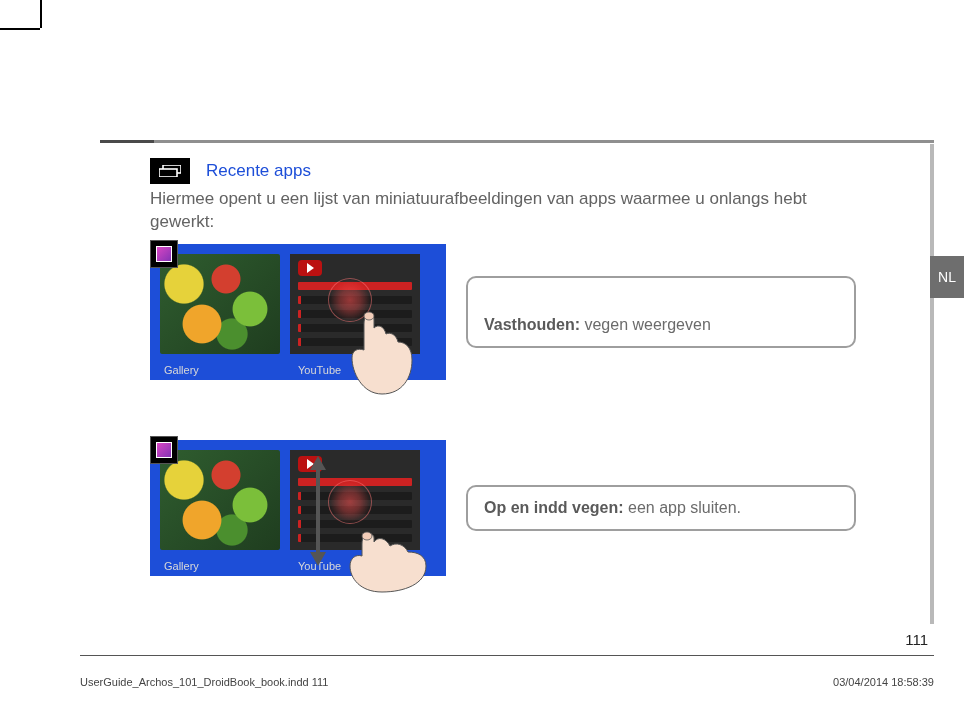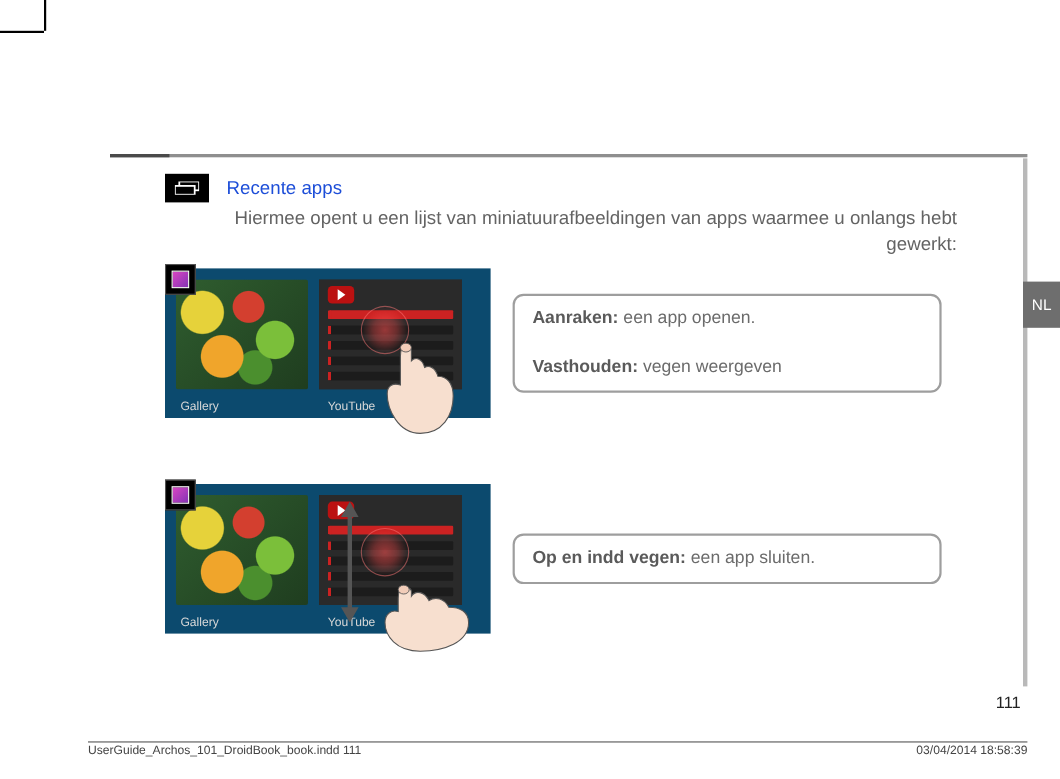--- a/index.html
+++ b/index.html
@@ -36,25 +36,25 @@
   .heading-row {
     display:flex; align-items:center; gap:16px; margin-bottom:4px;
   }
   .recent-icon {
     width:40px; height:26px; background:#000; display:flex; align-items:center; justify-content:center;
   }
   .recent-icon-inner {
     width:22px; height:12px; display:block;
   }
   .heading-text { font-size:17px; color:#1d4ed8; }
-  .intro { font-size:17px; color:#636363; line-height:1.35; max-width:720px;text-align:right; }
+  .intro { font-size:17px; color:#636363; line-height:1.35; max-width:720px; }
   .row1 { display:flex; align-items:center; gap:20px; margin-top:10px; }
   .row2 { display:flex; align-items:center; gap:20px; margin-top:60px; }
   .thumb {
-    width:296px; height:136px; background:#0c4a6e; position:relative; overflow:visible;
+    width:296px; height:136px; background:#1d4ed8; position:relative; overflow:visible;
   }
   .thumb .tile-left {
     position:absolute; left:10px; top:10px; width:120px; height:100px; border-radius:2px;
     background:
       radial-gradient(circle at 20% 30%, #e6d23a 16%, transparent 17%),
       radial-gradient(circle at 55% 25%, #d33f2f 14%, transparent 15%),
       radial-gradient(circle at 75% 55%, #7bbf3a 16%, transparent 17%),
       radial-gradient(circle at 35% 70%, #f0a52b 18%, transparent 19%),
       radial-gradient(circle at 60% 80%, #4b8f2e 14%, transparent 15%),
       linear-gradient(135deg,#2f5d2f,#1f3d1f);
@@ -114,21 +114,21 @@
     position:absolute; top:228px; right:0; width:34px; height:42px; background:#6e6e6e;
     color:#fff; font-size:14px; display:flex; align-items:center; justify-content:center;
   }
   .gutter-bar { position:absolute; top:116px; right:30px; width:4px; height:480px; background:#b9b9b9; }
   .page-num {
     position:absolute; bottom:60px; right:36px; font-size:15px; color:#222; font-weight:400;
   }
   .footer {
     position:absolute; bottom:20px; left:40px; right:30px;
     display:flex; justify-content:space-between; font-size:11px; color:#444;
-    border-top:1px solid #555; padding-top:1px;
+    border-top:1px solid #555; padding-top:20px;
   }
 </style>
 </head>
 <body>
 
 <div class="crop-top"></div>
 <div class="crop-left"></div>
 
 <div class="content">
   <div class="hrule">
@@ -169,23 +169,20 @@
         <span class="thumb-label lbl-youtube">YouTube</span>
         <div class="touch-ripple" style="left:178px; top:34px;"></div>
         <div class="finger" style="left:190px;">
           <svg width="80" height="100" viewBox="0 0 80 100">
             <path d="M30 12 C26 12 24 16 24 22 L24 48 C18 46 12 48 12 56 C12 70 22 92 42 92 C62 92 72 76 72 58 C72 46 66 40 58 40 C56 32 50 30 46 32 C44 24 38 22 34 26 L34 18 C34 14 32 12 30 12 Z" fill="#f7dfcf" stroke="#555" stroke-width="1"></path>
             <ellipse cx="29" cy="14" rx="5" ry="4" fill="#f2cdb9" stroke="#555" stroke-width="0.8"></ellipse>
           </svg>
         </div>
       </div>
       <div class="callout">
-        <div>
-          <span class="b">Aanraken:</span><span> een app openen.</span>
-        </div>
         <div class="spacer"></div>
         <div>
           <span class="b">Vasthouden:</span><span> vegen weergeven</span>
         </div>
       </div>
     </div>
 
     <div class="row2">
       <div class="thumb">
         <div class="tile-left"></div>

